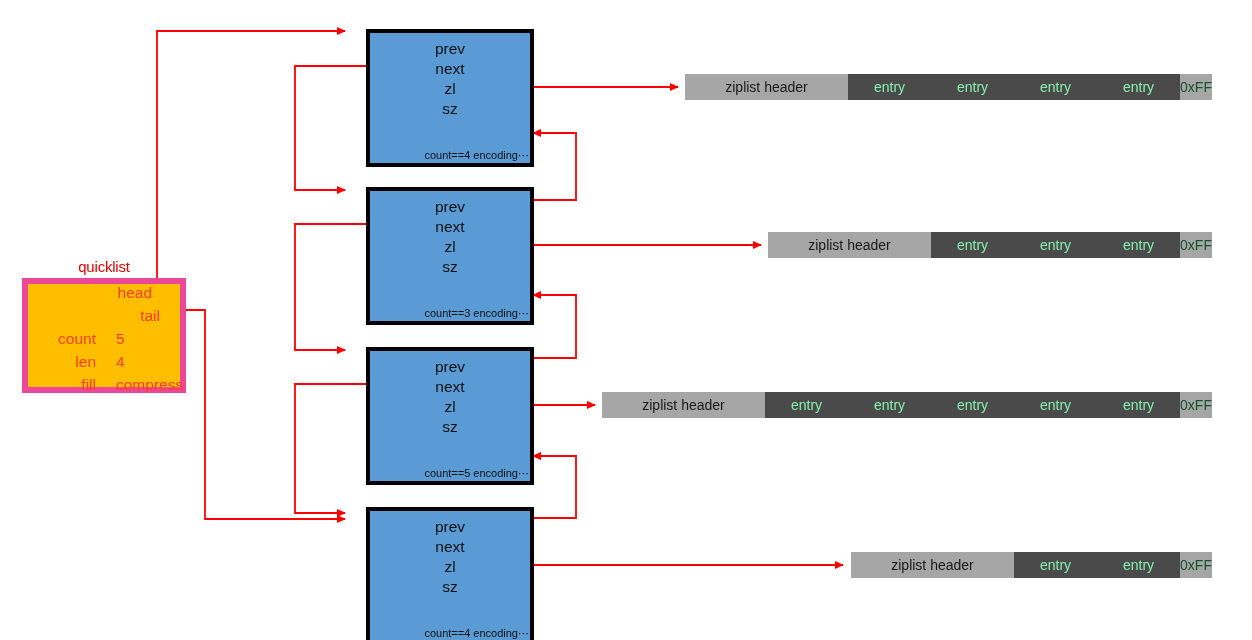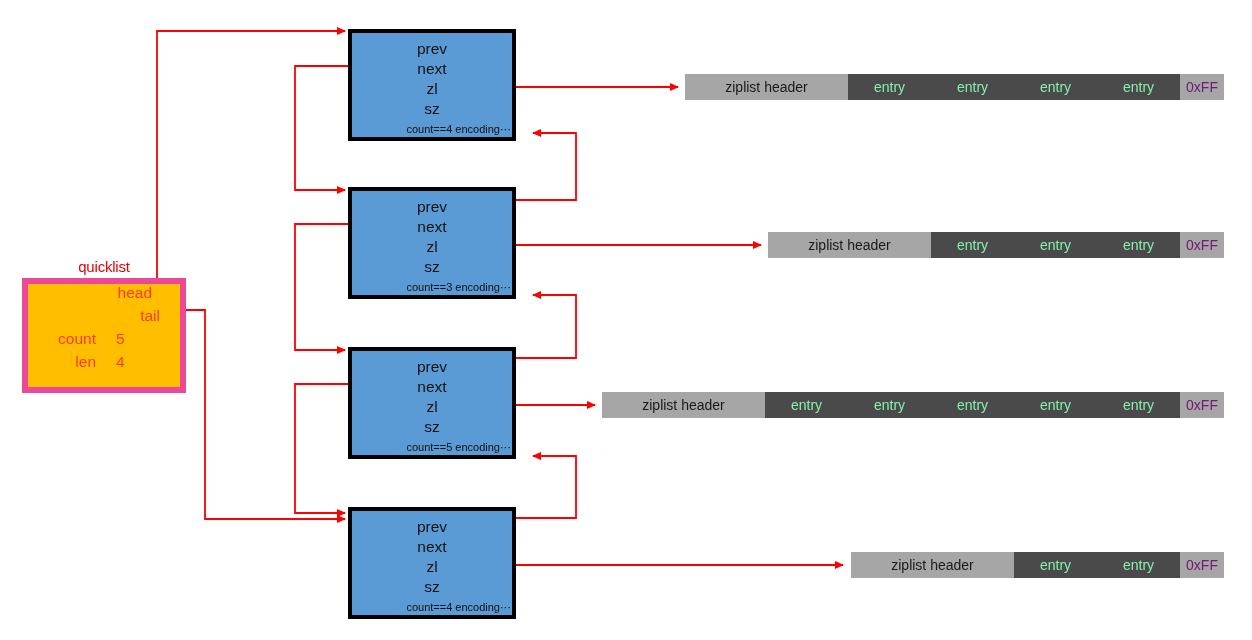--- a/index.html
+++ b/index.html
@@ -16,40 +16,40 @@
   .qlist-title{position:absolute;left:22px;top:258px;width:164px;
          text-align:center;color:#e60000;font-weight:normal;font-size:15px;
          letter-spacing:-0.2px;}
   .qrow{position:relative;height:23px;color:#ff3b1f;font-size:15.5px;}
   .qrow .k{position:absolute;right:84px;}
   .qrow .v{position:absolute;left:88px;}
   .qrow.center1 .k{right:auto;left:0;width:124px;text-align:right;}
   .qrow.center2 .k{right:auto;left:0;width:132px;text-align:right;}
 
   
-  .node{position:absolute;left:348px;width:168px;height:112px;
+  .node{position:absolute;left:366px;width:168px;height:138px;
         background:#5B9BD5;border:4px solid #000;box-sizing:border-box;text-decoration:underline;}
   .node .f{position:absolute;left:0;width:100%;text-align:center;
         color:#111;font-size:15.5px;line-height:17px;}
   .node .f1{top:7px;}
   .node .f2{top:27px;}
   .node .f3{top:47px;}
   .node .f4{top:67px;}
   .node .foot{position:absolute;left:-1px;bottom:1px;width:100%;
         text-align:right;color:#111;font-size:11px;padding-left:2px;
         box-sizing:border-box;white-space:nowrap;}
 
   
   .zip{position:absolute;height:26px;display:flex;align-items:stretch;}
   .zip .hdr{background:#A6A6A6;color:#1a1a1a;font-size:14px;
         display:flex;align-items:center;justify-content:center;}
   .zip .ent{background:#4A4A4A;color:#86efac;font-size:14px;
         display:flex;align-items:center;justify-content:center;width:83px;}
-  .zip .end{background:#A6A6A6;color:#701a75;font-size:14px;
-        display:flex;align-items:center;justify-content:center;width:44px;}
+  .zip .end{background:#A6A6A6;color:#14532d;font-size:14px;
+        display:flex;align-items:center;justify-content:center;width:32px;}
 </style>
 </head>
 <body>
 
 <div id="stage">
 
   <svg id="wires" viewBox="0 0 1252 640" xmlns="http://www.w3.org/2000/svg">
     <defs>
       <marker id="ar" markerWidth="9" markerHeight="9" refX="8" refY="4.5" orient="auto" markerUnits="userSpaceOnUse">
         <path d="M0,0.6 L9,4.5 L0,8.4 z" fill="#ff0000"></path>
@@ -89,20 +89,24 @@
     <div class="qrow center2">
       <span class="k">tail</span>
     </div>
     <div class="qrow">
       <span class="k">count</span>
       <span class="v">5</span>
     </div>
     <div class="qrow">
       <span class="k">len</span>
       <span class="v">4</span>
+    </div>
+    <div class="qrow">
+      <span class="k">fill</span>
+      <span class="v">compress</span>
     </div>
   </div>
 
   <div class="node" style="top:29px">
     <div class="f f1">prev</div>
     <div class="f f2">next</div>
     <div class="f f3">zl</div>
     <div class="f f4">sz</div>
     <div class="foot">count==4  encoding⋯</div>
   </div>

